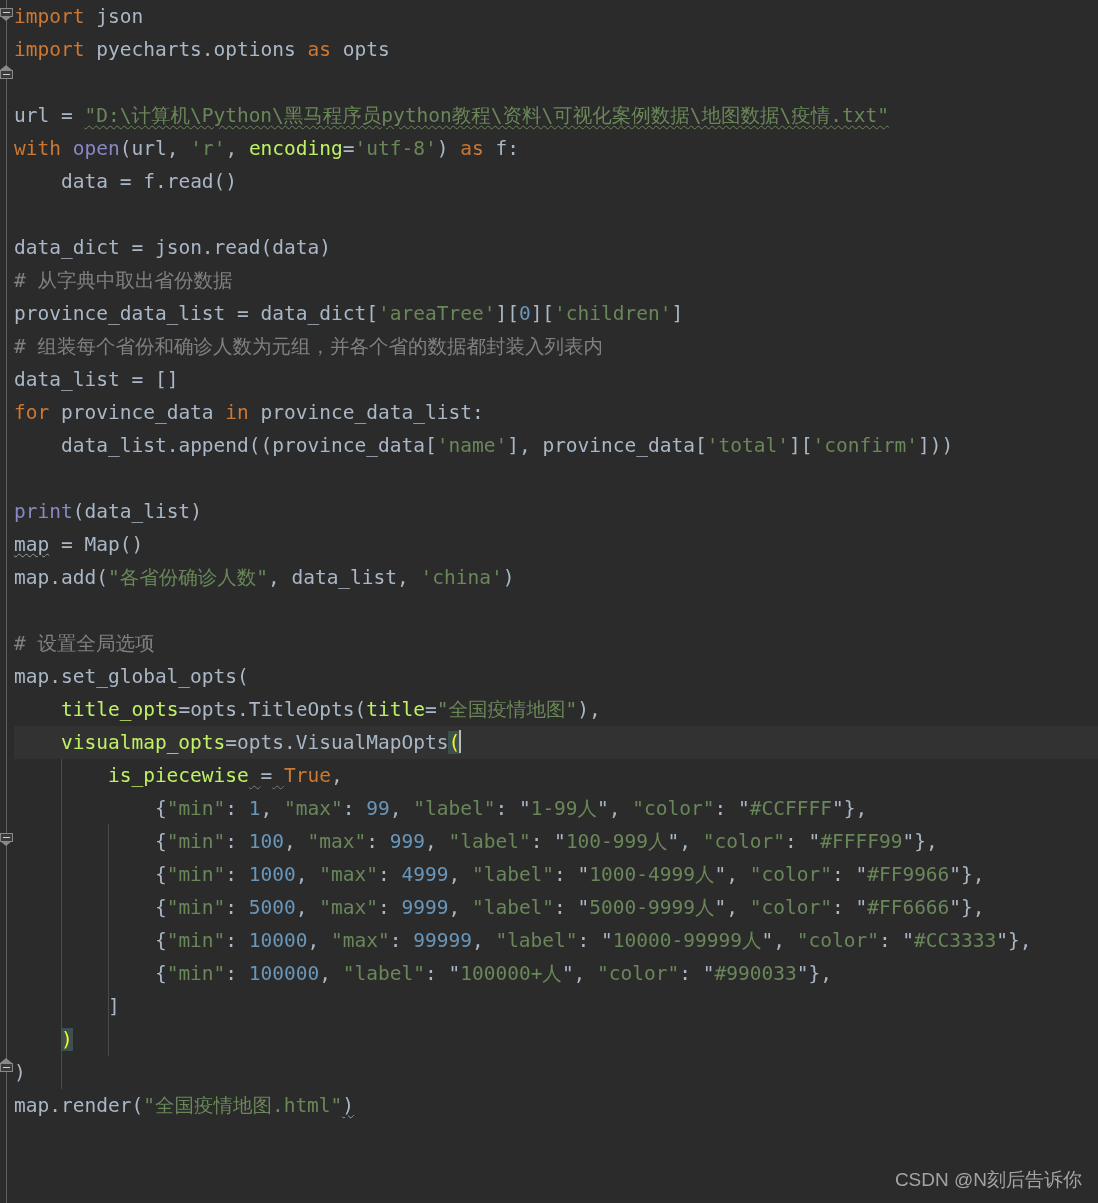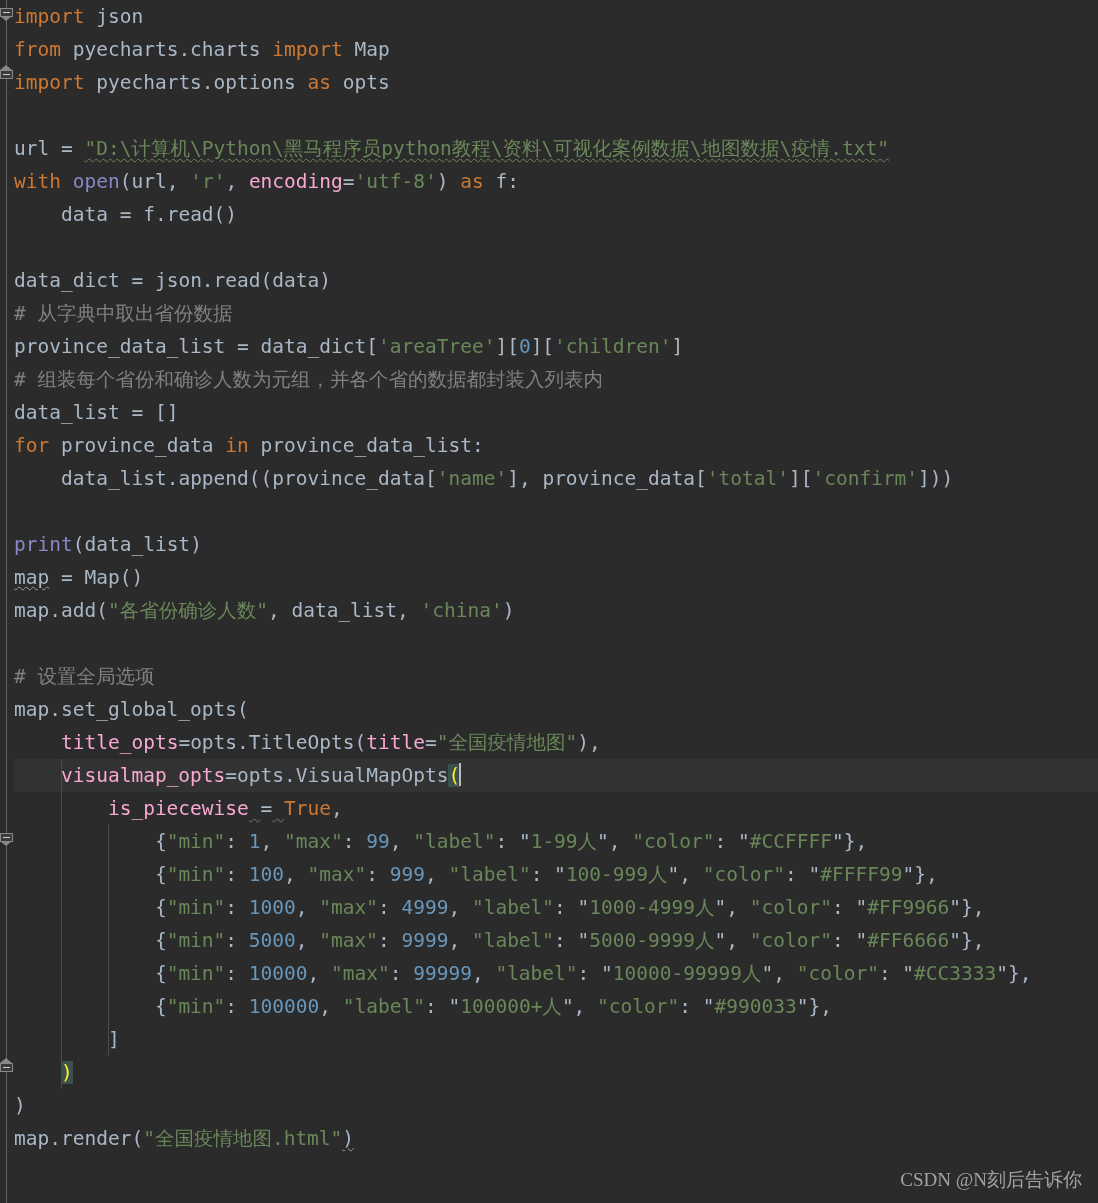--- a/index.html
+++ b/index.html
@@ -119,21 +119,21 @@
     z-index: 0;
   }
 
   
   .kw       { color: #cc7832; }
   .ident    { color: #a9b7c6; margin-top: 20px; }
   .builtin  { color: #8888c6; }
   .str      { color: #6a8759; }
   .num      { color: #6897bb; }
   .cmt      { color: #808080; }
-  .param    { color: #f9a8d4; }
+  .param    { color: #bef264; }
   .dictkey  { color: #6a8759; }
   .punc     { color: #a9b7c6; }
 
   
   .wavy {
     text-decoration: underline;
     text-decoration-style: wavy;
     text-decoration-color: #6a8759;
     text-decoration-thickness: 1px;
     text-underline-offset: 3px;
@@ -168,21 +168,21 @@
     vertical-align: -4px;
     margin-left: -1px;
     margin-right: -1px;
   }
 
   
   #watermark {
     position: absolute;
     right: 16px;
     bottom: 10px;
-    font-family: Liberation Serif, serif;
+    font-family: Liberation Sans, sans-serif;
     font-size: 19px;
     color: #b9b9b9;
     opacity: 0.85;
     z-index: 5;
   }
 </style>
 </head>
 <body>
 
 <div id="editor">
@@ -210,21 +210,20 @@
     </div>
   </div>
 
   <div id="code">
 
     <div class="guide" style="left:47px;top:759px;height:330px;"></div>
     <div class="guide" style="left:94px;top:824px;height:232px;"></div>
 
     <div class="line"><span class="line-text"><span class="kw">import</span><span class="ident"> </span><span class="ident">json</span></span></div>
 
-    <div class="line"><span class="line-text"><span class="kw">from</span><span> </span><span class="ident">pyecharts.charts</span><span> </span><span class="kw">import</span><span> </span><span class="ident">Map</span></span></div>
 
     <div class="line"><span class="line-text"><span class="kw">import</span><span> </span><span class="ident">pyecharts.options</span><span> </span><span class="kw">as</span><span> </span><span class="ident">opts</span></span></div>
 
     <div class="line"><span class="line-text"> </span></div>
 
     <div class="line"><span class="line-text"><span class="ident">url</span><span class="punc"> = </span><span class="str wavy">"D:\计算机\Python\黑马程序员python教程\资料\可视化案例数据\地图数据\疫情.txt"</span></span></div>
 
     <div class="line"><span class="line-text"><span class="kw">with</span><span> </span><span class="builtin">open</span><span class="punc">(</span><span class="ident">url</span><span class="punc">, </span><span class="str">'r'</span><span class="punc">, </span><span class="param">encoding</span><span class="punc">=</span><span class="str">'utf-8'</span><span class="punc">) </span><span class="kw">as</span><span class="punc"> </span><span class="ident">f</span><span class="punc">:</span></span></div>
 
     <div class="line"><span class="line-text">    <span class="ident">data</span><span class="punc"> = </span><span class="ident">f.read()</span></span></div>

